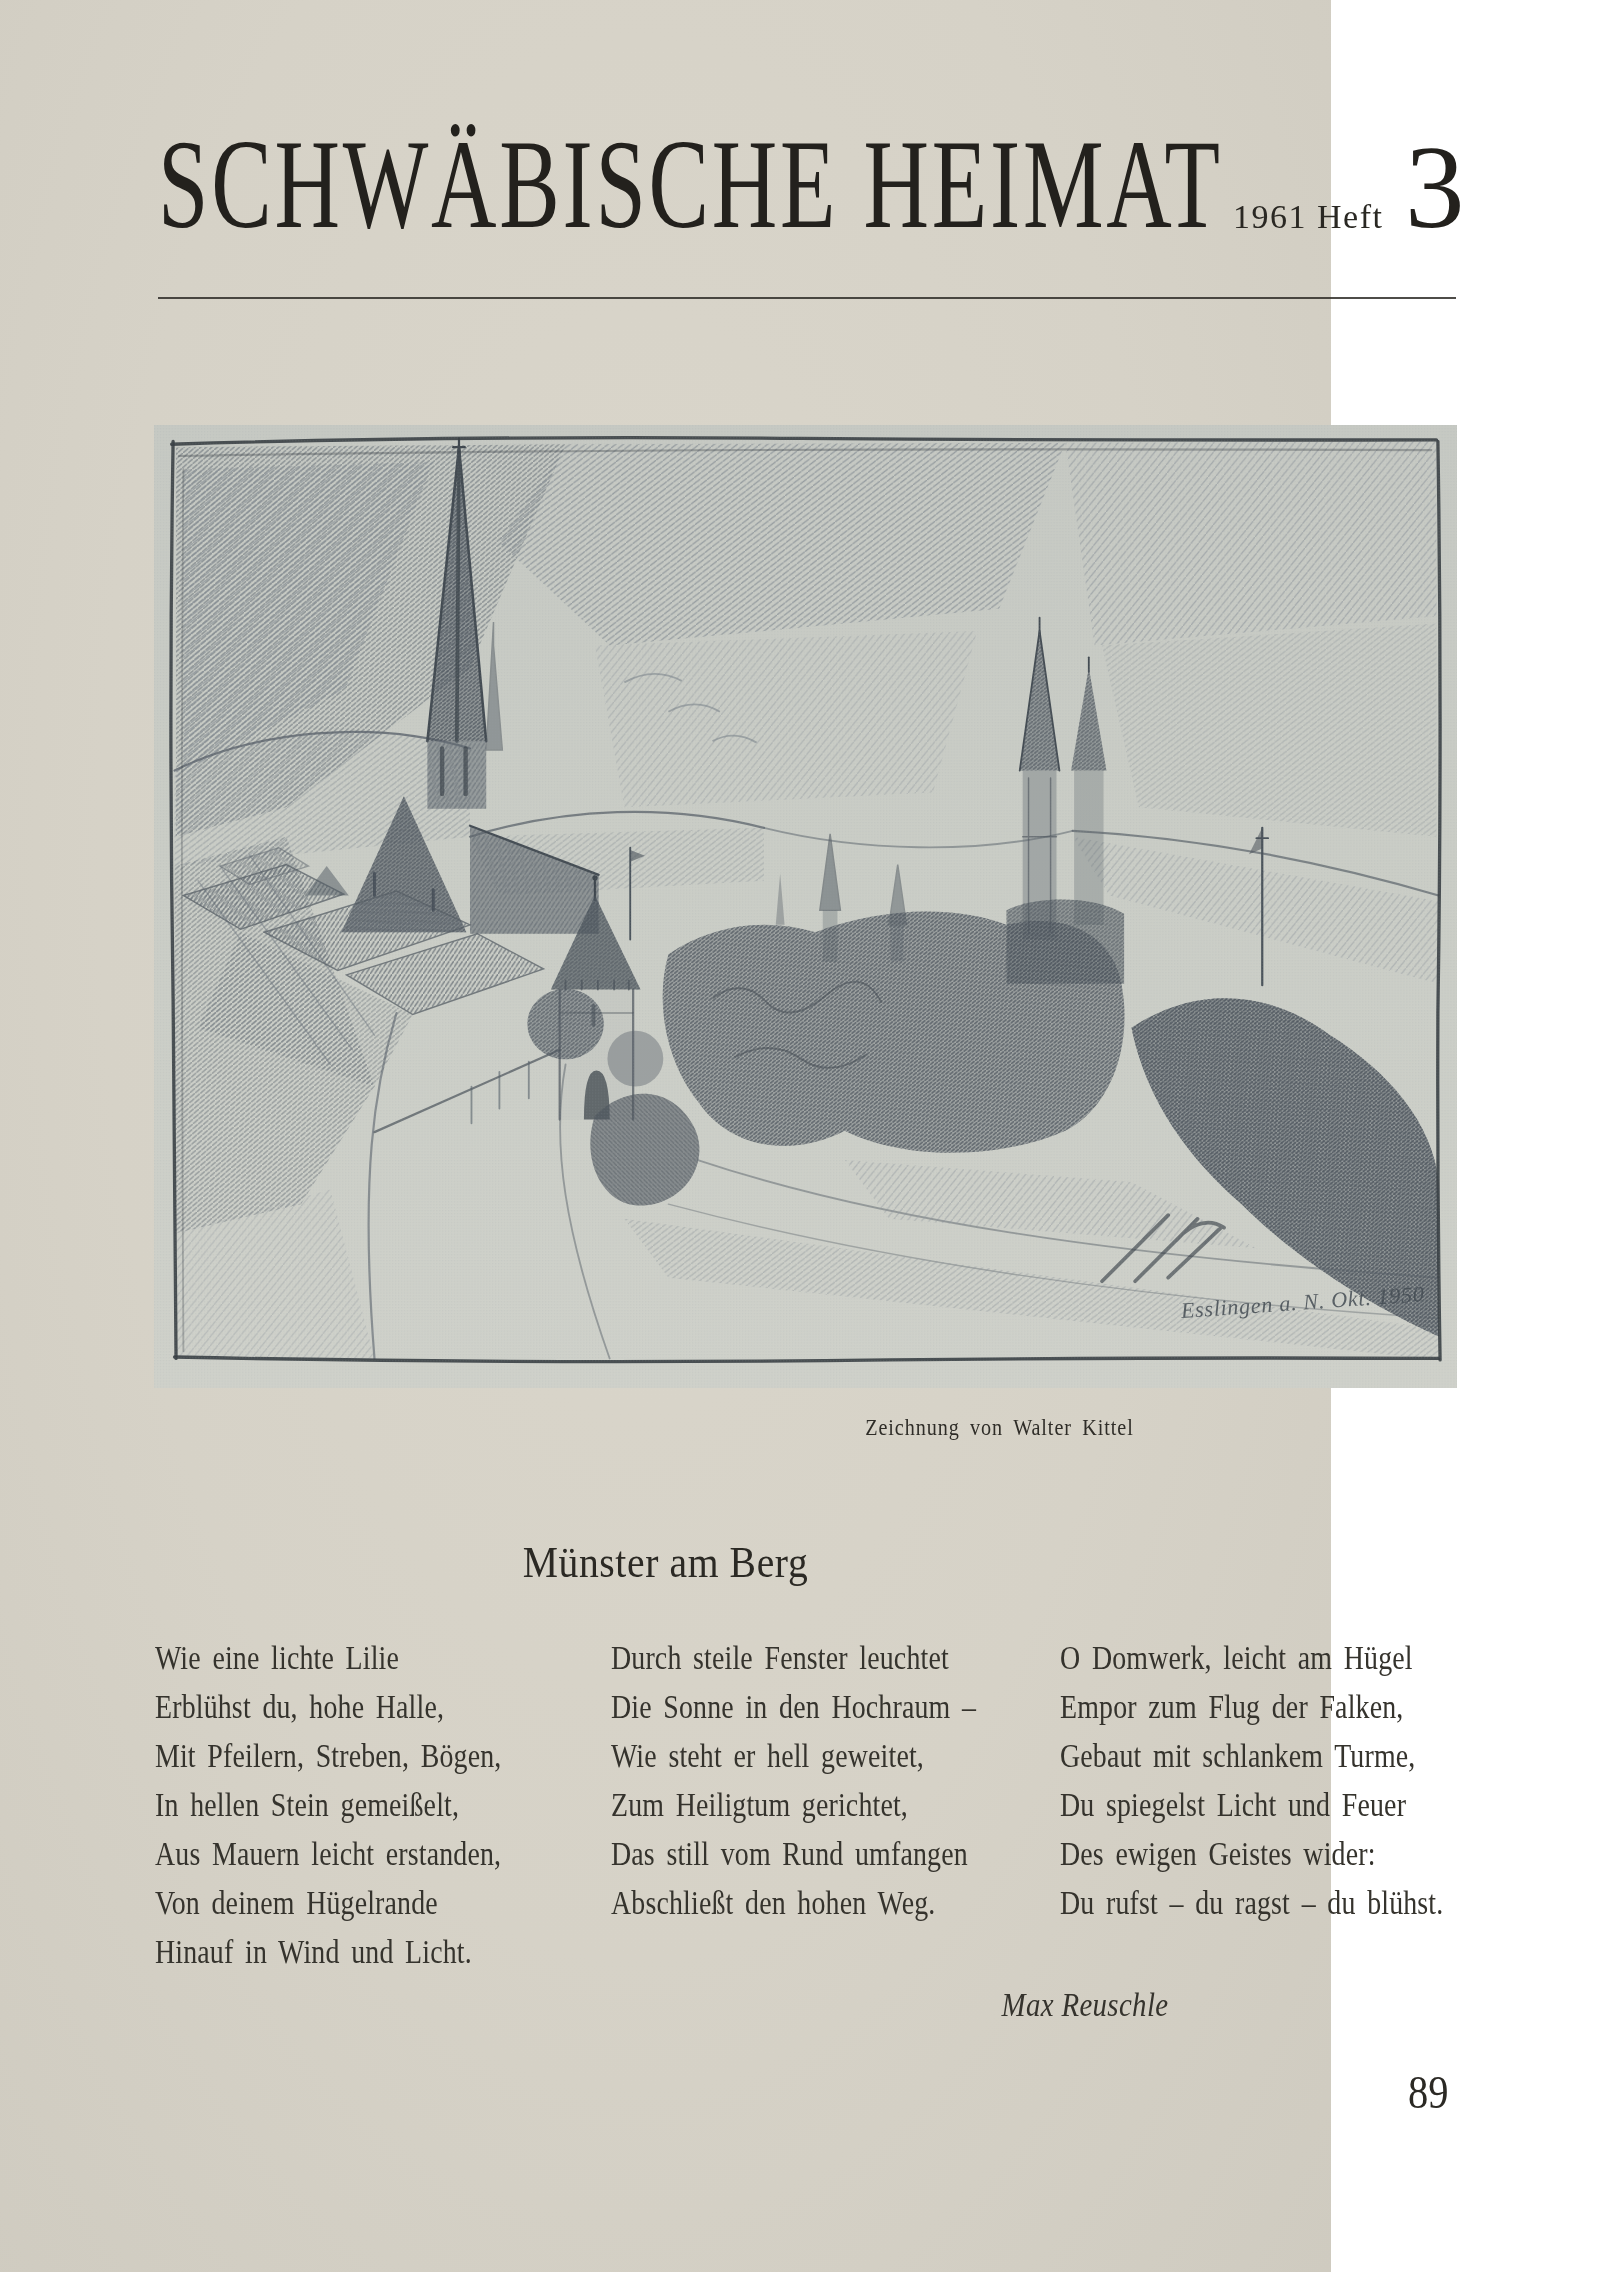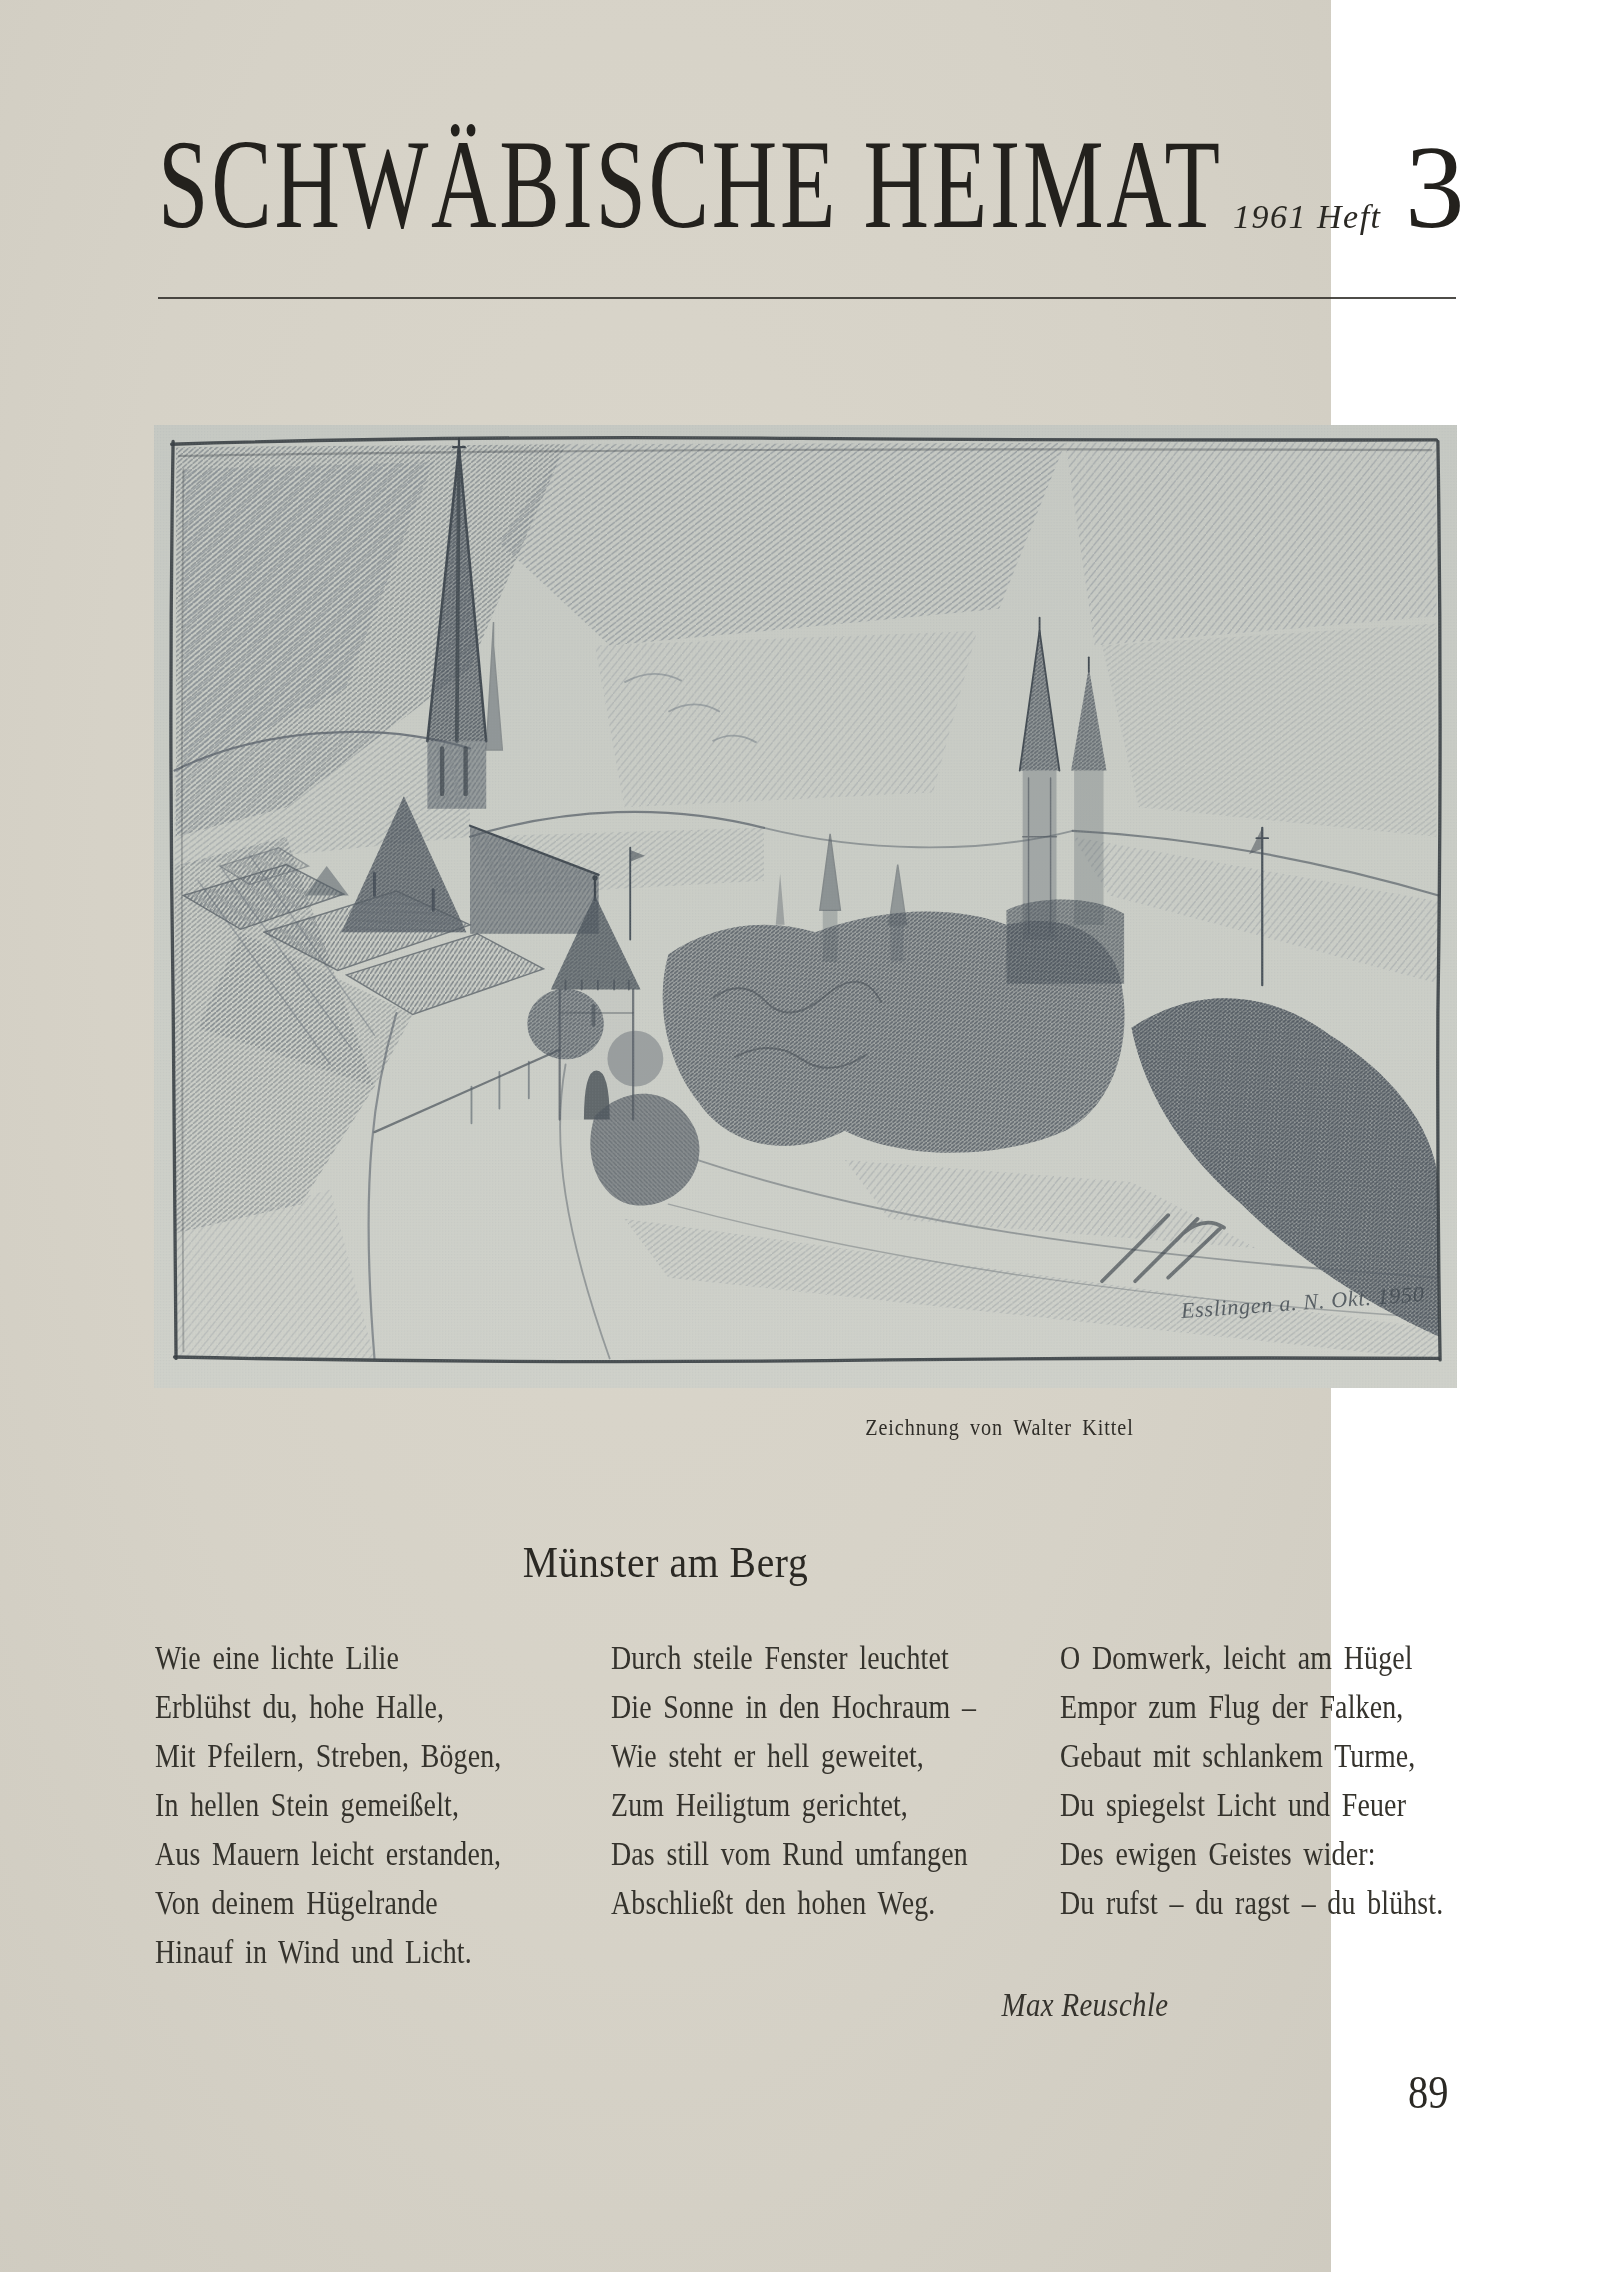--- a/index.html
+++ b/index.html
@@ -13,21 +13,21 @@
     background:radial-gradient(ellipse at 48% 38%, #dad6cb 0%, #d6d2c7 55%, #cfcbc0 100%);
   }
   
   .masthead-title{
     position:absolute;left:158px;top:122px;
     font-size:126px;line-height:1;letter-spacing:.03em;color:#23211d;
     white-space:nowrap;transform:scaleX(.72);transform-origin:left top;
   }
   .masthead-issue{
     position:absolute;left:1233px;top:200px;
-    font-size:34px;line-height:1;font-style:italic;color:#2a2823;
+    font-size:34px;line-height:1;color:#2a2823;
     letter-spacing:1.5px;white-space:nowrap;
   }
   .masthead-number{
     position:absolute;left:1405px;top:128px;
     font-size:119px;line-height:1;color:#23211d;
   }
   .rule{
     position:absolute;left:158px;top:297px;width:1298px;height:2.2px;
     background:#2f2d28;opacity:.85;
   }

